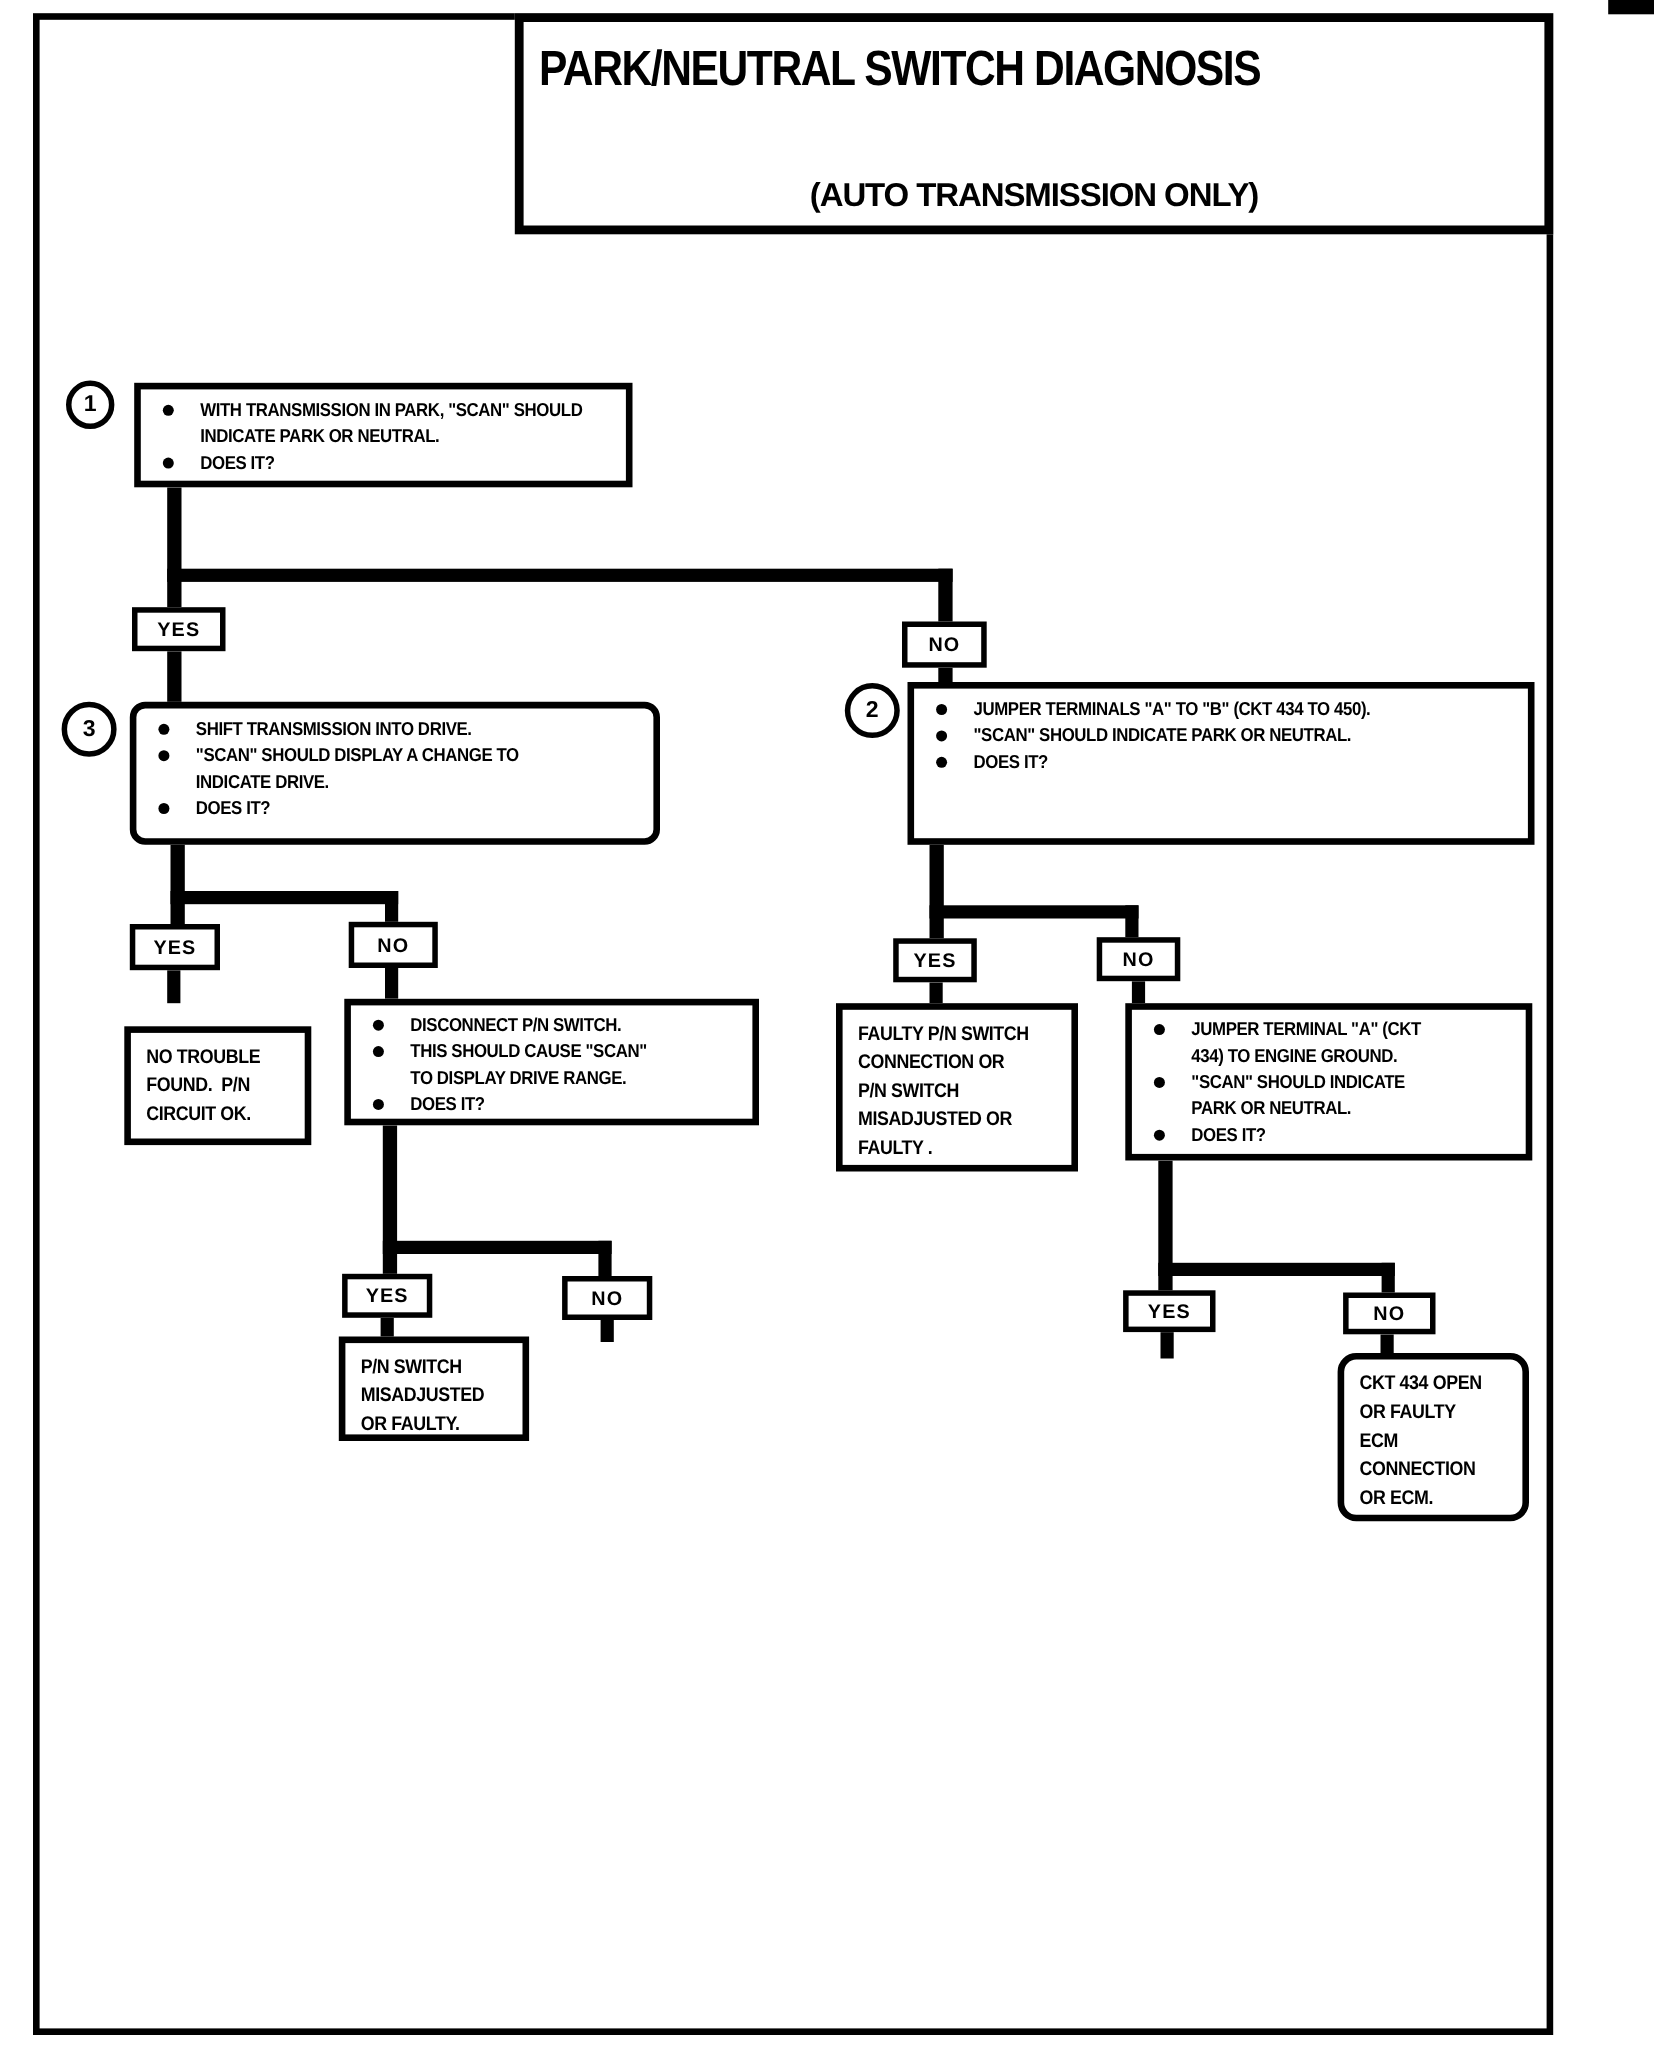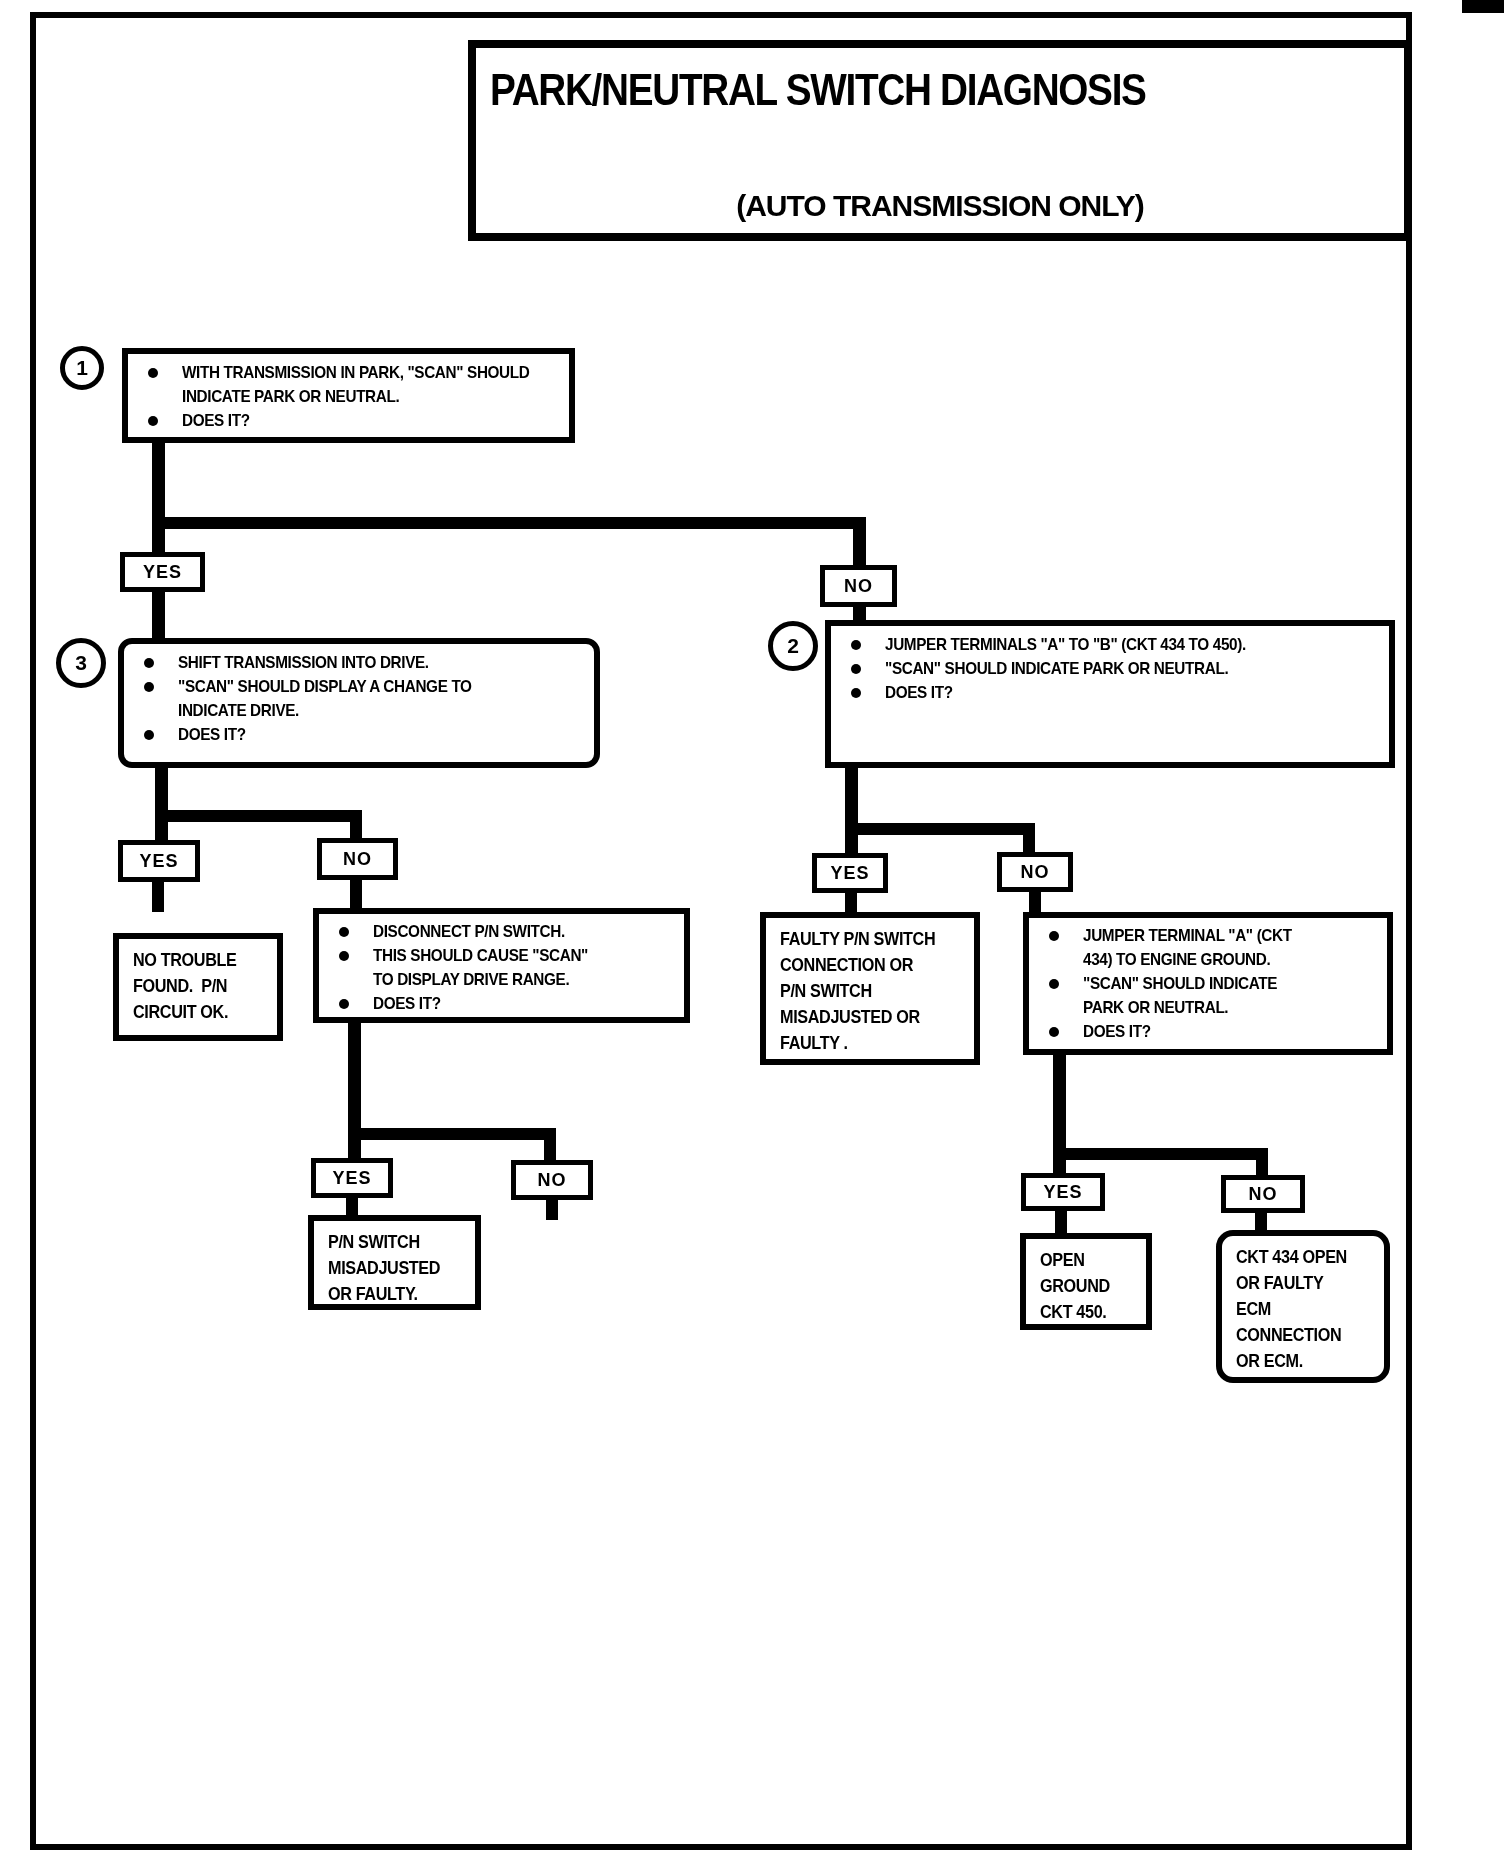--- a/index.html
+++ b/index.html
@@ -4,21 +4,21 @@
 <style>
   html,body{margin:0;padding:0;background:#fff;}
   body{
     width:1504px;height:1862px;
     font-family:"Liberation Sans",sans-serif;
     font-weight:700;color:#000;
   }
   .page{position:relative;width:1504px;height:1862px;background:#fff;overflow:hidden;}
   .line{position:absolute;background:#000;}
   .pageborder{position:absolute;border:6px solid #000;box-sizing:border-box;background:transparent;}
-  .titlebox{position:absolute;border:8px solid #000;box-sizing:border-box;background:#fff;margin-top:28px;}
+  .titlebox{position:absolute;border:8px solid #000;box-sizing:border-box;background:#fff;}
   .title-text{
     position:absolute;left:14px;top:16px;font-size:45px;letter-spacing:-1.5px;
     white-space:nowrap;transform:scaleX(.86);transform-origin:0 0;
   }
   .subtitle-text{
     position:absolute;left:0;right:0;bottom:10px;text-align:center;
     font-size:30px;letter-spacing:-1px;
   }
   .vin{position:absolute;left:83px;top:52px;font-size:22px;line-height:30px;letter-spacing:-0.3px;}
   .circle{
@@ -233,25 +233,20 @@
       <span class="bdot">
           <i></i>
         </span>
       <span class="btext">DOES IT?</span>
     </div>
   </div>
 
   <div class="lblbox" style="left:1021px;top:1173px;width:84px;height:38px;">YES</div>
   <div class="lblbox" style="left:1221px;top:1175px;width:84px;height:38px;">NO</div>
 
-  <div class="result" style="left:1020px;top:1233px;width:132px;height:97px;">
-    <div class="rtext">OPEN
-GROUND
-CKT 450.</div>
-  </div>
   <div class="result" style="left:1216px;top:1230px;width:174px;height:153px;border-radius:17px;">
     <div class="rtext">CKT 434 OPEN
 OR FAULTY
 ECM
 CONNECTION
 OR ECM.</div>
   </div>
 
 </div>
 

